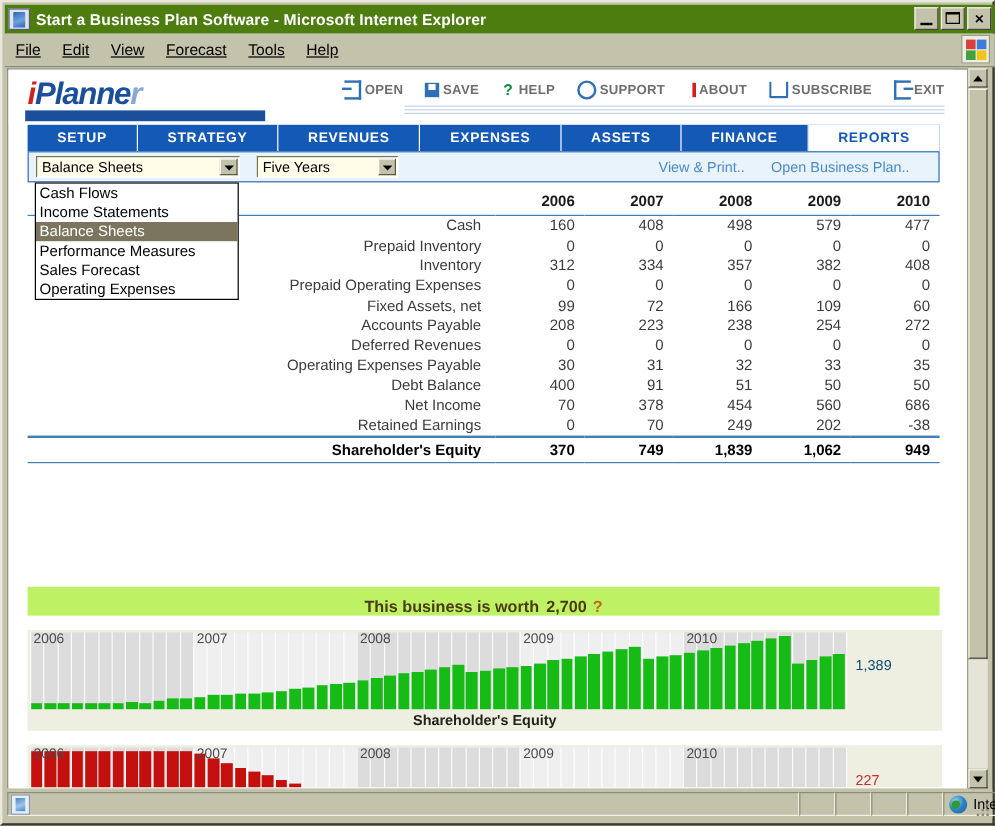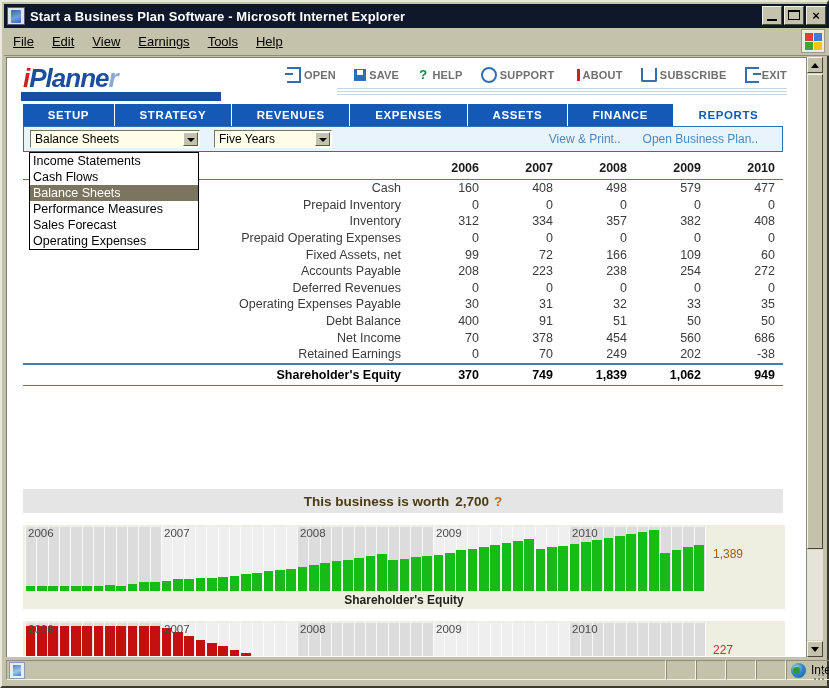--- a/index.html
+++ b/index.html
@@ -16,21 +16,21 @@
     border-top:2px solid #e8e8dc;
     border-left:2px solid #e8e8dc;
     border-right:2px solid #3a3a30;
     border-bottom:2px solid #3a3a30;
     box-sizing:border-box;
   }
 
   
   .titlebar{
     position:absolute;left:2px;top:2px;width:825px;height:24px;
-    background:#0f172a;
+    background:#4d7c0f;
     display:flex;align-items:center;
   }
   .title-icon{
     width:18px;height:18px;margin-left:3px;margin-right:5px;
     background:#dfe4ef;border:1px solid #5a5a7a;
     position:relative;flex:0 0 auto;
     box-sizing:border-box;
   }
   .title-icon:after{
     content:"";position:absolute;left:3px;top:2px;width:10px;height:13px;
@@ -215,21 +215,21 @@
     height:20px;
   }
   .tbl tr.pre-total td{border-bottom:1px solid #cfe0ee;}
   .neg{color:#c42020;}
   col.c-lbl{width:390px;}
   col.c-yr{width:74px;}
 
   
   .worth{
     position:absolute;left:16px;top:431px;width:760px;height:24px;
-    background:#e5e5e5;display:flex;align-items:center;justify-content:center;
+    background:#bef264;display:flex;align-items:flex-end;justify-content:center;
     font-size:13.5px;font-weight:bold;color:#4a3b14;
   }
   .worth .q{color:#c06a1a;margin-left:5px;font-weight:bold;}
 
   
   .chart{
     position:absolute;left:16px;width:762px;
     background:#eeeee1;box-sizing:border-box;
   }
   #chart-equity{top:467px;height:84px;}
@@ -248,21 +248,21 @@
   .bars{position:absolute;left:0;bottom:0;width:680px;height:64px;}
   .bar{
     position:absolute;bottom:0;width:9px;
   }
   .bar.green{background:#16bb16;}
   .bar.red{background:#c40f0f;}
   .gridline{position:absolute;top:0;width:1px;height:64px;background:#ffffff;opacity:.85;}
   .endval{
     position:absolute;left:690px;top:22px;font-size:12px;font-weight:normal;
   }
-  .endval.green{color:#a16207;}
+  .endval.green{color:#0c4a6e;}
   .endval.red{color:#c43030;}
   .chart-title{
     position:absolute;left:0;bottom:2px;width:762px;text-align:center;
     font-size:12px;font-weight:bold;color:#23231c;
   }
 
   
   .vscroll{
     position:absolute;right:4px;top:55px;width:17px;height:600px;
     background:#d6d6c6;
@@ -345,21 +345,21 @@
       <div class="tbtn close">
           <span>×</span>
         </div>
     </div>
   </div>
 
   <div class="menubar">
     <div class="menu-item"><u>File</u></div>
     <div class="menu-item"><u>Edit</u></div>
     <div class="menu-item"><u>View</u></div>
-    <div class="menu-item"><u>Earnings</u></div>
+    <div class="menu-item"><u>Forecast</u></div>
     <div class="menu-item"><u>Tools</u></div>
     <div class="menu-item"><u>Help</u></div>
     <div class="ie-logo">
       <span class="q q1"></span>
         <span class="q q2"></span>
         <span class="q q3"></span>
         <span class="q q4"></span>
     </div>
   </div>
 
@@ -439,22 +439,22 @@
           <span class="lbl">Five Years</span>
           <span class="arrow"></span>
         </div>
         <div class="links">
           <a>View &amp; Print..</a>
           <a>Open Business Plan..</a>
         </div>
       </div>
 
       <div class="dropdown">
+        <div class="dd-item"><span>Cash Flows</span></div>
         <div class="dd-item"><span>Income Statements</span></div>
-        <div class="dd-item"><span>Cash Flows</span></div>
         <div class="dd-item sel"><span>Balance Sheets</span></div>
         <div class="dd-item"><span>Performance Measures</span></div>
         <div class="dd-item"><span>Sales Forecast</span></div>
         <div class="dd-item"><span>Operating Expenses</span></div>
       </div>
 
       <div class="table">
         <table class="tbl">
           <colgroup>
               <col class="c-lbl">

